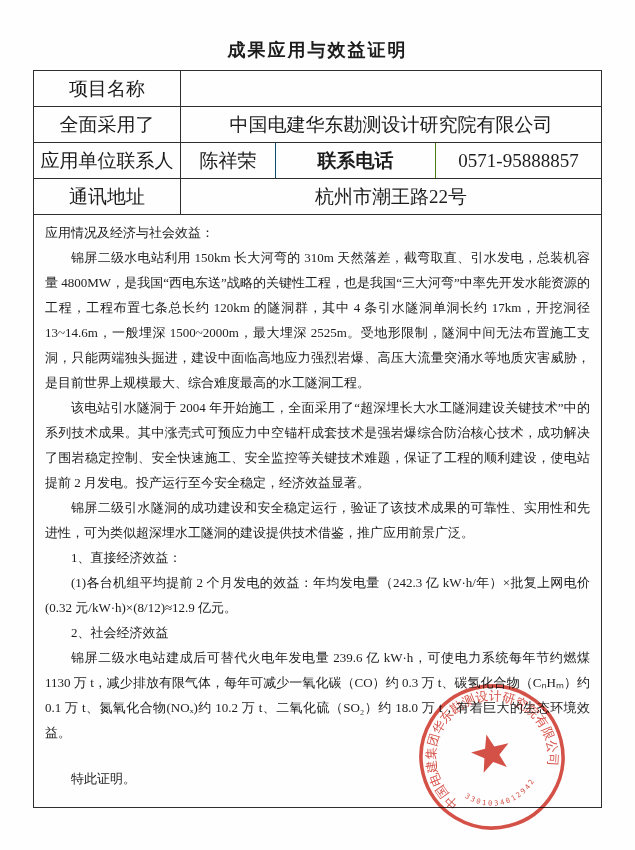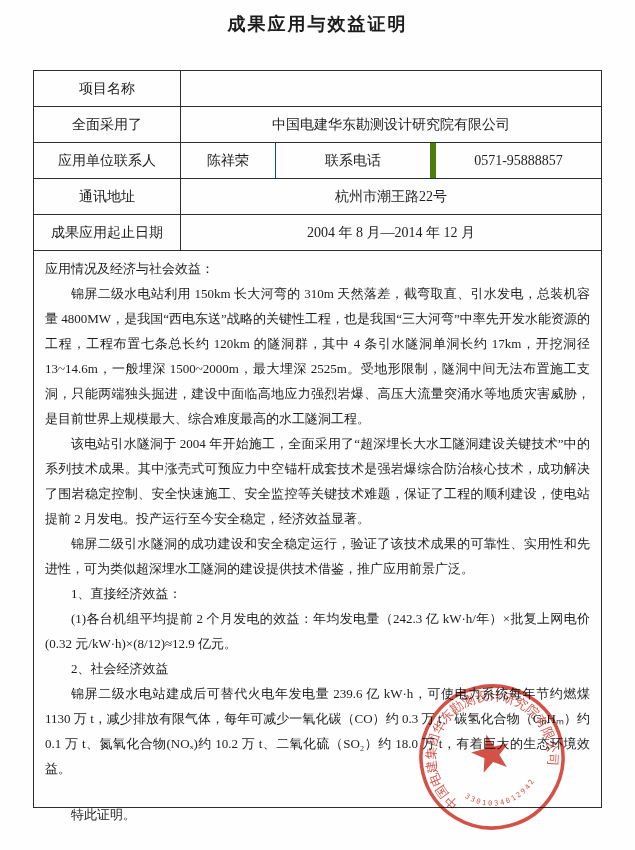--- a/index.html
+++ b/index.html
@@ -6,21 +6,21 @@
   .page{
     position:relative;
     width:635px;height:850px;
     background:#fefefe;
     font-family:"Liberation Serif","DejaVu Serif",serif;
     color:#1c1c1c;
     overflow:hidden;
   }
   .doc-title{
     margin:0;
-    padding-top:12px;
+    padding-top:38px;
     text-align:center;
     font-size:18px;
     font-weight:bold;
     letter-spacing:2px;
   }
   .cert-table{
     position:absolute;
     left:33px;top:70px;
     width:569px;height:738px;
     border:1.5px solid #2e2e2e;
@@ -33,32 +33,32 @@
     display:flex;
     border-bottom:1px solid #2e2e2e;
     height:35px;
     flex:0 0 auto;
   }
   .cell{
     display:flex;
     align-items:center;
     justify-content:center;
     box-sizing:border-box;
-    font-size:14px;
+    font-size:19px;
     text-align:center;
     padding:2px 4px;
   }
   .label-cell{
     width:147px;
     flex:0 0 147px;
     border-right:1px solid #2e2e2e;
   }
   .value-cell{flex:1;}
   .w-name{flex:0 0 95px;border-right:1px solid #0c4a6e;}
-  .w-phonelabel{flex:0 0 160px;border-right:6px solid #4d7c0f;}
+  .w-phonelabel{flex:0 0 160px;border-right:1px solid #4d7c0f;font-weight:bold;}
   .w-phoneval{flex:1;}
   .bold{font-weight:normal;}
   .body-cell{
     flex:1;
     padding:5px 11px 0 11px;
     font-size:13px;
     line-height:25px;
     text-align:justify;
     position:relative;
     font-family:Liberation Serif, serif;
@@ -99,24 +99,20 @@
       <div class="cell w-name">陈祥荣</div>
       <div class="cell w-phonelabel">联系电话</div>
       <div class="cell w-phoneval">0571-95888857</div>
     </div>
 
     <div class="t-row">
       <div class="cell label-cell">通讯地址</div>
       <div class="cell value-cell bold">杭州市潮王路22号</div>
     </div>
 
-    <div class="t-row">
-      <div class="cell label-cell">成果应用起止日期</div>
-      <div class="cell value-cell">2004 年 8 月—2014 年 12 月</div>
-    </div>
 
     <div class="body-cell">
       <p>应用情况及经济与社会效益：</p>
       <p class="indent">锦屏二级水电站利用 150km 长大河弯的 310m 天然落差，截弯取直、引水发电，总装机容量 4800MW，是我国“西电东送”战略的关键性工程，也是我国“三大河弯”中率先开发水能资源的工程，工程布置七条总长约 120km 的隧洞群，其中 4 条引水隧洞单洞长约 17km，开挖洞径 13~14.6m，一般埋深 1500~2000m，最大埋深 2525m。受地形限制，隧洞中间无法布置施工支洞，只能两端独头掘进，建设中面临高地应力强烈岩爆、高压大流量突涌水等地质灾害威胁，是目前世界上规模最大、综合难度最高的水工隧洞工程。</p>
       <p class="indent">该电站引水隧洞于 2004 年开始施工，全面采用了“超深埋长大水工隧洞建设关键技术”中的系列技术成果。其中涨壳式可预应力中空锚杆成套技术是强岩爆综合防治核心技术，成功解决了围岩稳定控制、安全快速施工、安全监控等关键技术难题，保证了工程的顺利建设，使电站提前 2 月发电。投产运行至今安全稳定，经济效益显著。</p>
       <p class="indent">锦屏二级引水隧洞的成功建设和安全稳定运行，验证了该技术成果的可靠性、实用性和先进性，可为类似超深埋水工隧洞的建设提供技术借鉴，推广应用前景广泛。</p>
       <p class="indent">1、直接经济效益：</p>
       <p class="indent">(1)各台机组平均提前 2 个月发电的效益：年均发电量（242.3 亿 kW·h/年）×批复上网电价(0.32 元/kW·h)×(8/12)≈12.9 亿元。</p>
       <p class="indent">2、社会经济效益</p>
       <p class="indent">锦屏二级水电站建成后可替代火电年发电量 239.6 亿 kW·h，可使电力系统每年节约燃煤 1130 万 t，减少排放有限气体，每年可减少一氧化碳（CO）约 0.3 万 t、碳氢化合物（CₙHₘ）约 0.1 万 t、氮氧化合物(NOₓ)约 10.2 万 t、二氧化硫（SO₂）约 18.0 万 t，有着巨大的生态环境效益。</p>

